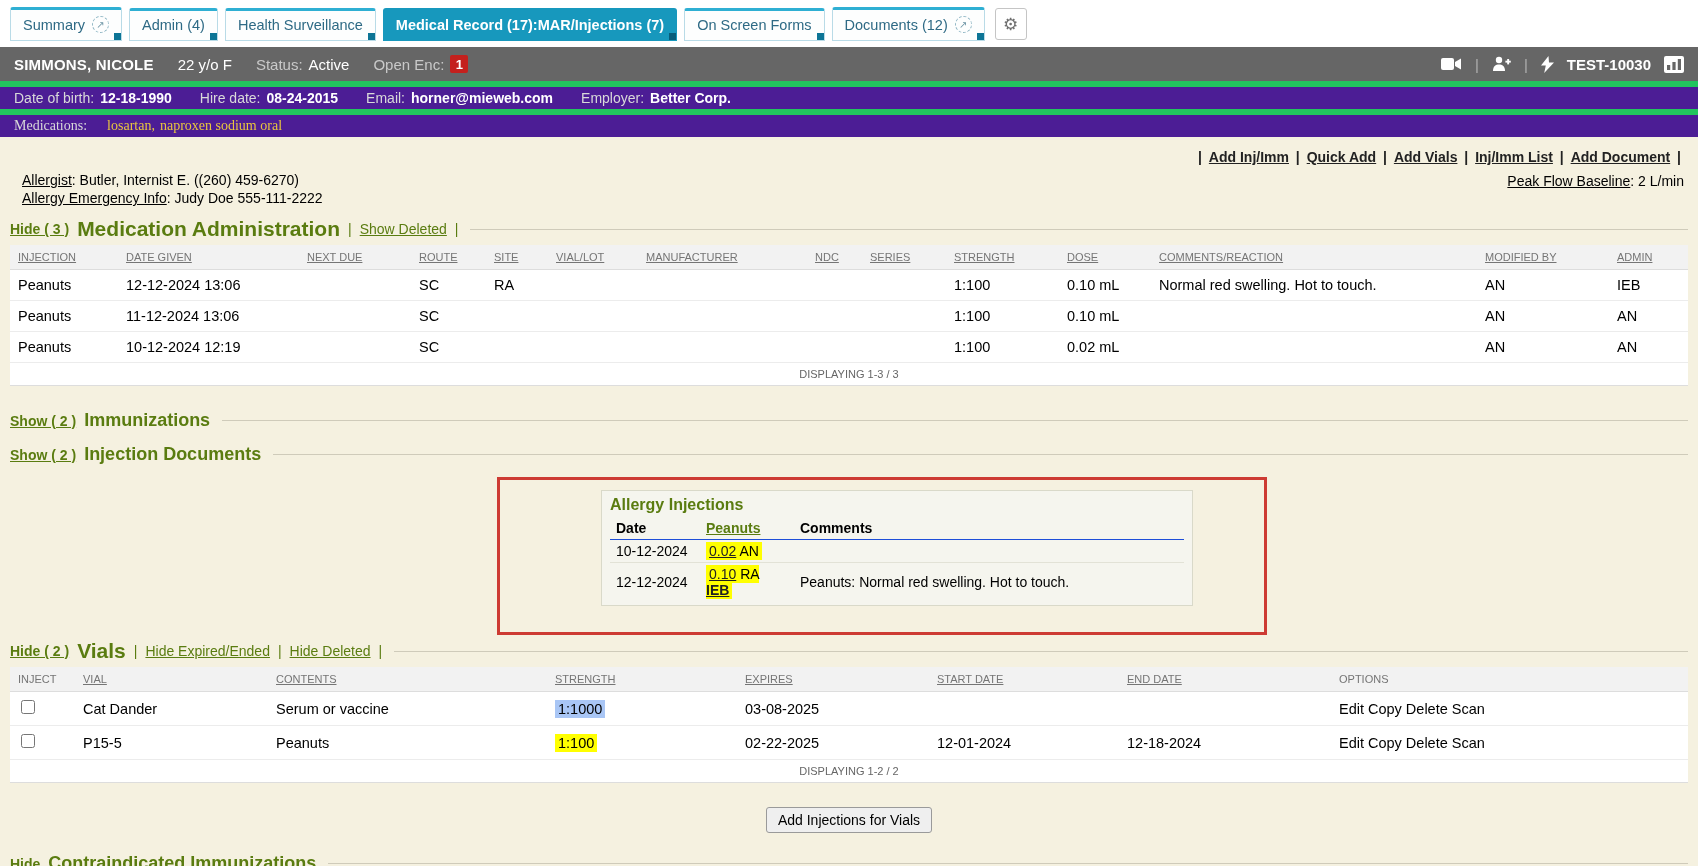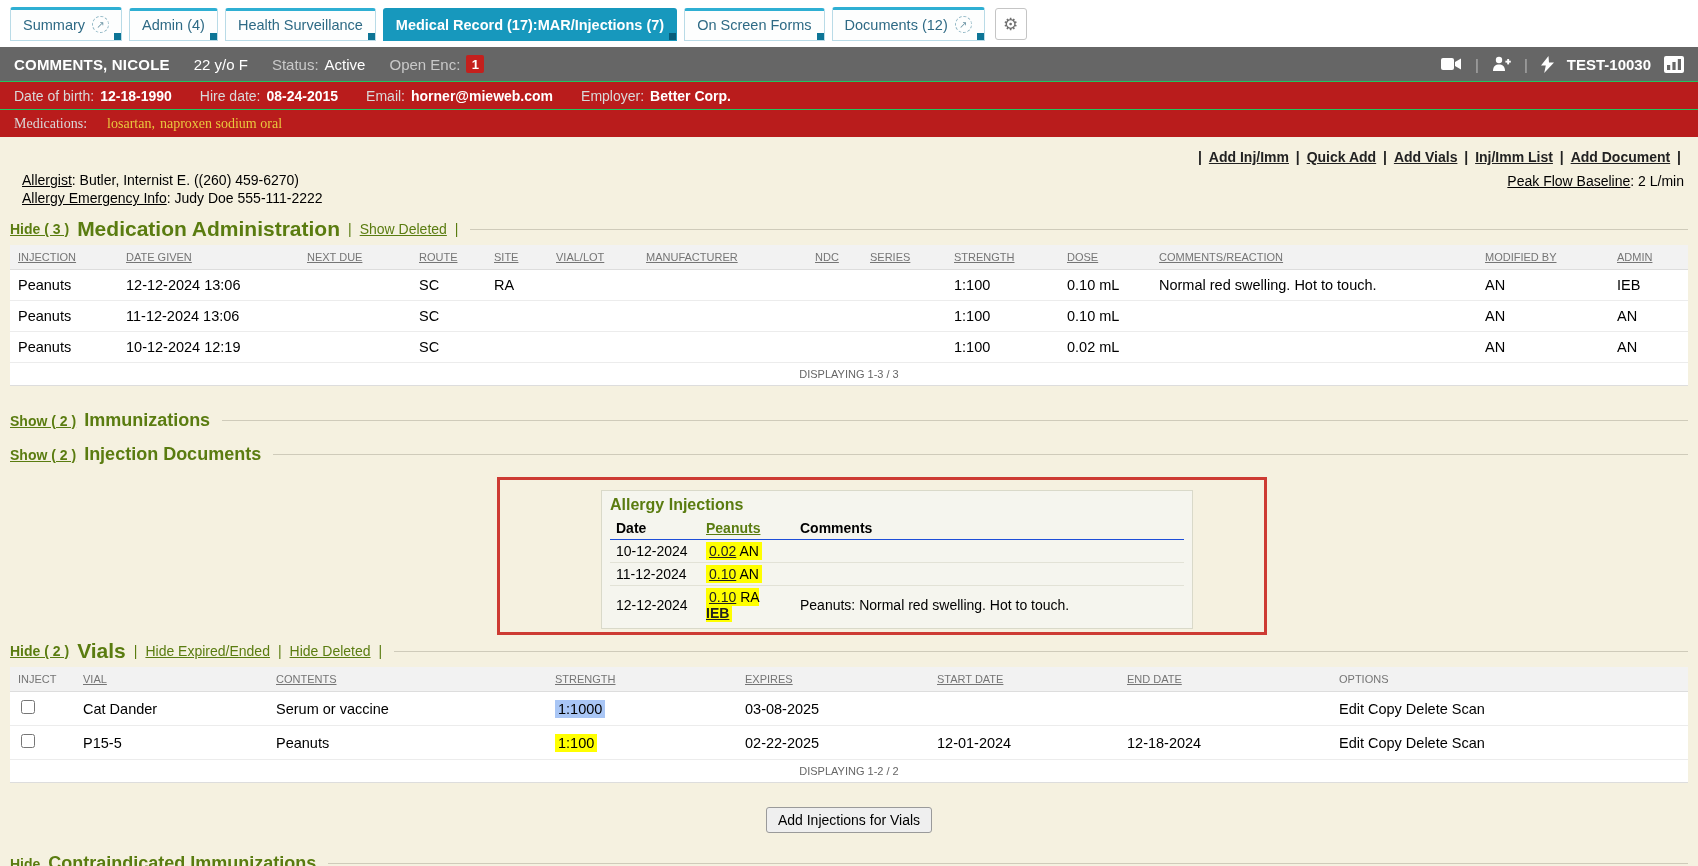--- a/index.html
+++ b/index.html
@@ -43,21 +43,21 @@
   .badge {
     background:#c4201d; color:#fff; font-weight:bold; font-size:13px;
     width:18px; height:18px; border-radius:2px; display:flex; align-items:center; justify-content:center;
   }
   .pb-right { margin-left:auto; display:flex; align-items:center; gap:13px; }
   .vsep { color:#b0b0b0; font-size:15px; }
   .pb-id { font-weight:bold; font-size:15px; }
   .icon-btn { display:flex; align-items:center; cursor:pointer; background:none; border:none; padding:0; }
 
   .info-bar {
-    height:28px; background:#b91c1c; border-top:1px solid #22c55e; color:#fff;
+    height:28px; background:#4c1d95; border-top:6px solid #22c55e; color:#fff;
     display:flex; align-items:center; gap:28px; padding:0 14px; font-size:14px;
   }
   .ib-pair { display:flex; gap:6px; }
   .ib-label { color:#d9d9d9; }
   .ib-value { color:#fff; font-weight:bold; }
   .med-link { color:#e9c73e; cursor:pointer; }
   .med-sep { color:#e9c73e; margin-right:5px; }
 
   
   .content { position:relative; background:#f5f1e0; height:calc(866px - 137px); padding-top:10px; overflow:hidden; }
@@ -150,21 +150,21 @@
   <div class="tab">
     <span>Documents (12)</span>
     <span class="tab-circle">↗</span>
   </div>
   <button class="gear-btn">
     <span>⚙</span>
   </button>
 </div>
 
 <div class="patient-bar">
-  <span class="pb-name">COMMENTS, NICOLE</span>
+  <span class="pb-name">SIMMONS, NICOLE</span>
   <span>22 y/o F</span>
   <span class="pb-pair">
     <span class="pb-label">Status:</span>
     <span>Active</span>
   </span>
   <span class="pb-pair">
     <span class="pb-label">Open Enc:</span>
     <span class="badge">1</span>
   </span>
   <span class="pb-right">
@@ -388,25 +388,20 @@
             <th>Comments</th>
           </tr>
         </thead>
         <tbody>
           <tr>
             <td>10-12-2024</td>
             <td><span class="hl-yellow"><a class="dose-link">0.02</a> <span>AN</span></span></td>
             <td></td>
           </tr>
           <tr>
-            <td>11-12-2024</td>
-            <td><span class="hl-yellow"><a class="dose-link">0.10</a> <span>AN</span></span></td>
-            <td></td>
-          </tr>
-          <tr>
             <td>12-12-2024</td>
             <td><span class="hl-yellow"><a class="dose-link">0.10</a> <span>RA</span> <a class="adm-link">IEB</a></span></td>
             <td>Peanuts: Normal red swelling. Hot to touch.</td>
           </tr>
         </tbody>
       </table>
     </div>
   </div>
 
   <div class="sec-head">

